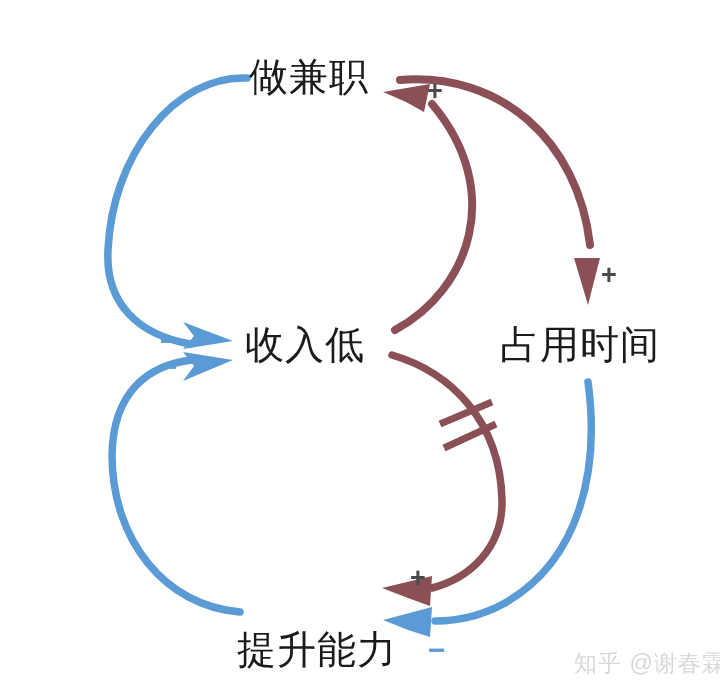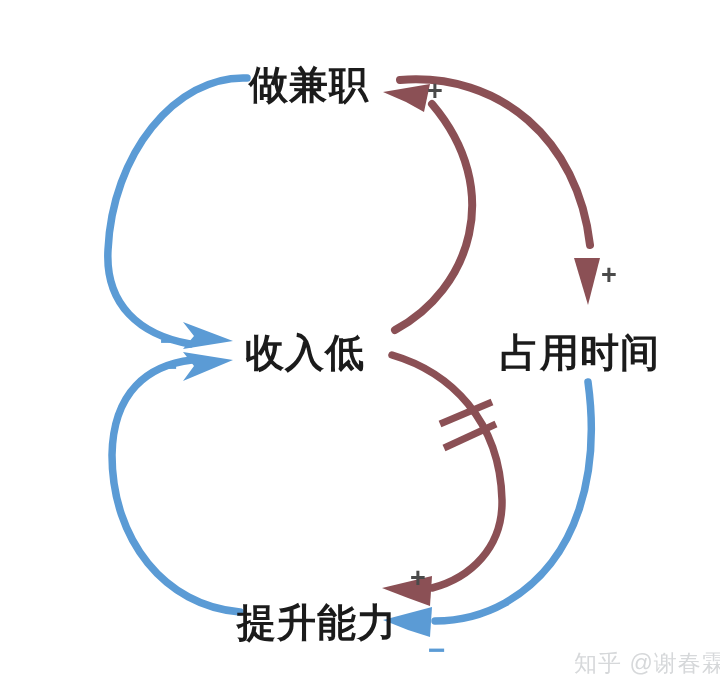--- a/index.html
+++ b/index.html
@@ -20,33 +20,32 @@
   #diagram-svg {
     position: absolute;
     left: 0;
     top: 0;
     width: 720px;
     height: 692px;
   }
   .node-label {
     position: absolute;
     font-family: "Liberation Sans", "DejaVu Sans", sans-serif;
-    font-weight: bold;
+    font-weight: normal;
     font-size: 39px;
     color: #1b1b1b;
     letter-spacing: 1px;
     white-space: nowrap;
     line-height: 1;
-    margin-top: 8px;
     -webkit-font-smoothing: antialiased;
   }
   #node-do-parttime { left: 249px; top: 57px; }
   #node-low-income  { left: 245px; top: 325px; }
   #node-takes-time  { left: 500px; top: 325px; }
-  #node-improve-abi { left: 237px; top: 595px; }
+  #node-improve-abi { left: 237px; top: 630px; }
 
   .polarity {
     position: absolute;
     font-family: "Liberation Sans", "DejaVu Sans", sans-serif;
     font-weight: 600;
     line-height: 1;
     white-space: nowrap;
     user-select: none;
   }
   .polarity.plus {

